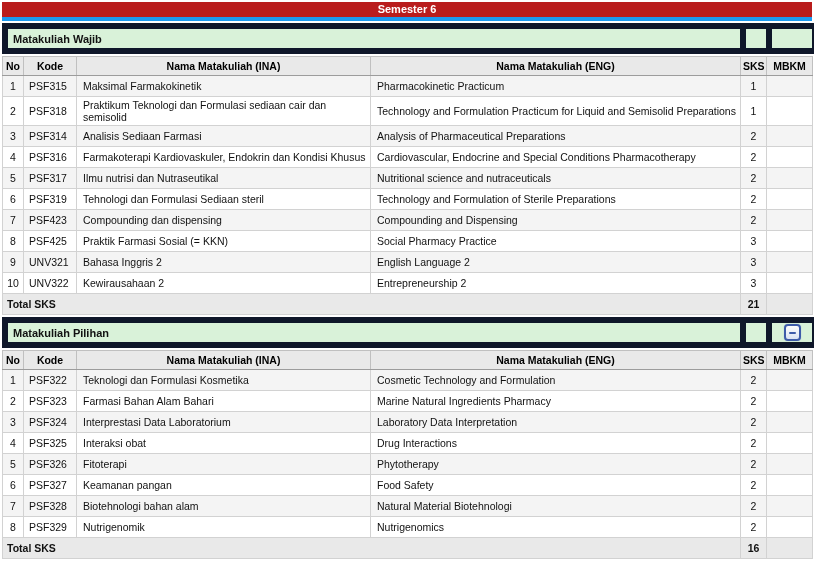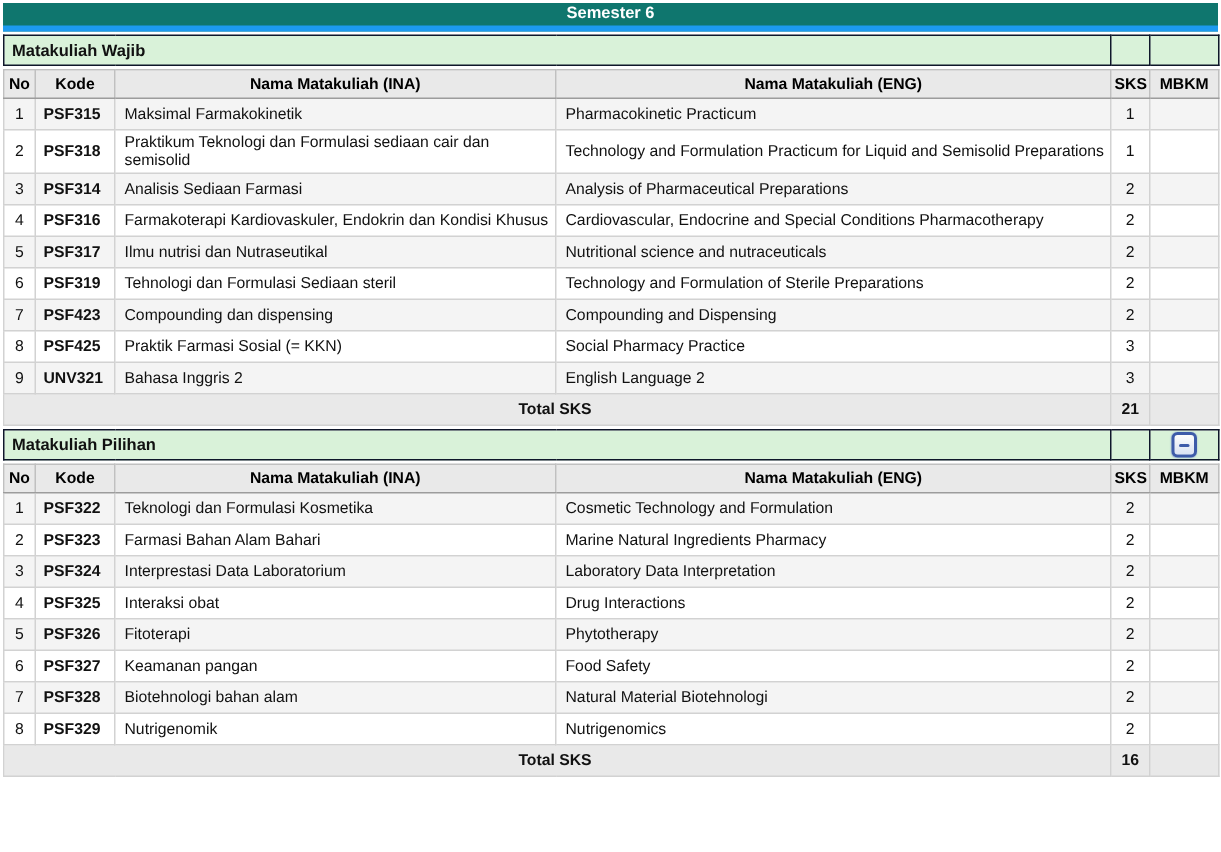--- a/index.html
+++ b/index.html
@@ -4,55 +4,55 @@
 <style>
   html,body{margin:0;padding:0;background:#ffffff;}
   .page{
     width:814px;height:568px;box-sizing:border-box;
     background:#ffffff;padding:2px;
     font-family:"Liberation Sans","DejaVu Sans",sans-serif;
     color:#111;overflow:hidden;
   }
   .titlebar{
     height:15px;line-height:15px;
-    background:#0f766e;color:#ffffff;
+    background:#b91c1c;color:#ffffff;
     font-size:11px;font-weight:bold;text-align:center;
     border-bottom:4px solid #1c9af0;
   }
   table{border-collapse:collapse;table-layout:fixed;width:810px;margin-top:2px;}
   col.c-no{width:21px;}
   col.c-kode{width:53px;}
   col.c-ina{width:294px;}
   col.c-eng{width:370px;}
   col.c-sks{width:26px;}
   col.c-mbkm{width:46px;}
   
   .section-head td{
-    background:#d9f2d9;border:1px solid #0f172a;
+    background:#d9f2d9;border:6px solid #0f172a;
     height:19px;font-size:11px;font-weight:bold;
     padding:0 0 0 5px;vertical-align:middle;margin-top:16px;
   }
   .section-head td.empty{padding:0;}
   
   .data-table th{
     background:#e9e9e9;border:1px solid #c0c0c0;border-bottom-color:#9c9c9c;
     font-size:10.5px;font-weight:bold;height:16px;padding:1px 2px;
     text-align:center;color:#000;
   }
   .data-table td{
     border:1px solid #d2d2d2;font-size:10.5px;
     padding:2px 4px;height:16px;vertical-align:middle;background:#ffffff;
   }
   .data-table tr.odd td{background:#f4f4f4;}
   .data-table td.c-no{text-align:center;padding:2px 1px;}
-  .data-table td.c-kode{padding-left:5px;font-weight:bold;}
+  .data-table td.c-kode{padding-left:5px;}
   .data-table td.c-ina,.data-table td.c-eng{padding-left:6px;}
   .data-table td.c-sks{text-align:center;}
   .data-table tr.total-row td{background:#e9e9e9;font-weight:bold;}
-  .data-table td.total-label{text-align:center;padding-right:7px;}
+  .data-table td.total-label{text-align:left;padding-right:7px;}
   
   .collapse-btn{
     display:inline-block;width:13px;height:13px;
     border:2px solid #3d5ba9;border-radius:4px;
     background:linear-gradient(#fdfdfd,#d9e2f3);
     position:relative;vertical-align:middle;cursor:pointer;
     box-shadow:0 0 1px #8aa0d0;
   }
   .collapse-btn .bar{
     position:absolute;left:3px;top:5.5px;width:7px;height:2px;
@@ -172,20 +172,28 @@
           <td class="c-mbkm"></td>
         </tr>
         <tr class="odd">
           <td class="c-no">9</td>
           <td class="c-kode">UNV321</td>
           <td class="c-ina">Bahasa Inggris 2</td>
           <td class="c-eng">English Language 2</td>
           <td class="c-sks">3</td>
           <td class="c-mbkm"></td>
         </tr>
+        <tr>
+          <td class="c-no">10</td>
+          <td class="c-kode">UNV322</td>
+          <td class="c-ina">Kewirausahaan 2</td>
+          <td class="c-eng">Entrepreneurship 2</td>
+          <td class="c-sks">3</td>
+          <td class="c-mbkm"></td>
+        </tr>
         <tr class="total-row">
           <td colspan="4" class="total-label">Total SKS</td>
           <td class="c-sks">21</td>
           <td class="c-mbkm"></td>
         </tr>
       </tbody>
   </table>
 
   <table class="section-head">
     <colgroup>

